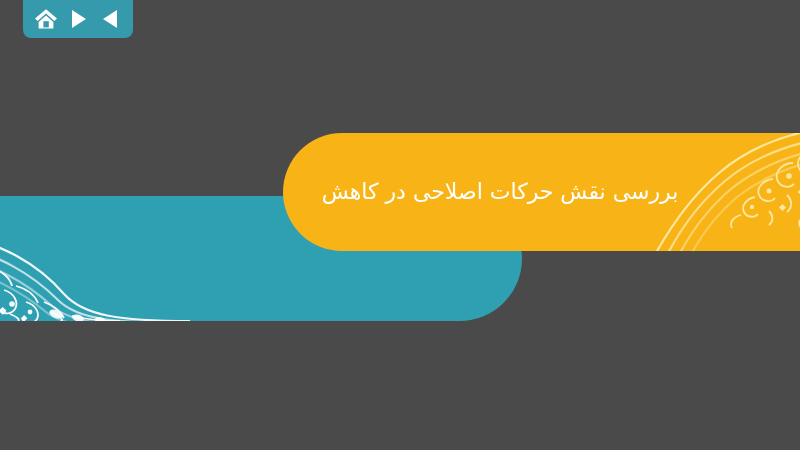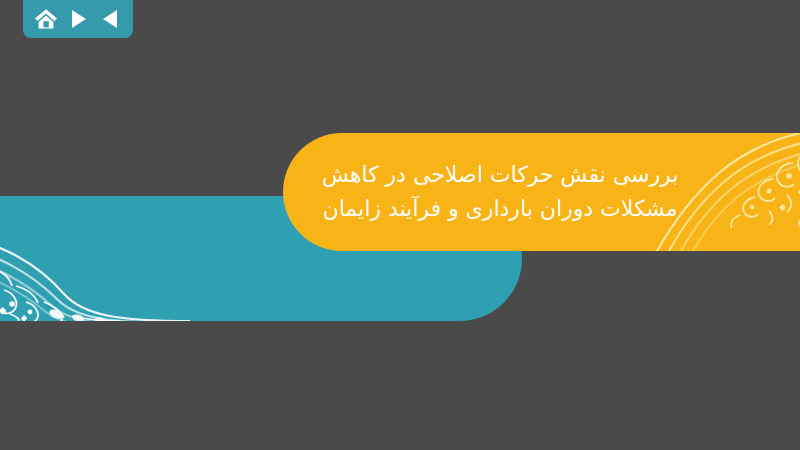--- a/index.html
+++ b/index.html
@@ -193,21 +193,20 @@
         <rect x="127" y="72" width="5" height="5" transform="rotate(45 129.5 74.5)"></rect>
         <ellipse cx="186" cy="60" rx="5" ry="8" transform="rotate(-28 186 60)"></ellipse>
         <ellipse cx="168" cy="76" rx="4.4" ry="7" transform="rotate(-28 168 76)"></ellipse>
         <ellipse cx="150" cy="92" rx="4" ry="6.4" transform="rotate(-28 150 92)"></ellipse>
       </g>
     </svg>
   </div>
 
   <div id="title-block">
     <div class="title-line">بررسی نقش حرکات اصلاحی در کاهش</div>
-    <div class="title-line">مشکلات دوران بارداری و فرآیند زایمان</div>
   </div>
 
   <div id="navbar">
     <button class="nav-btn" title="Previous">
       <span>
         <svg width="18" height="20" viewBox="0 0 18 20" aria-hidden="true">
           <polygon points="16,1 16,19 2,10" fill="#ffffff"></polygon>
         </svg>
       </span>
     </button>

